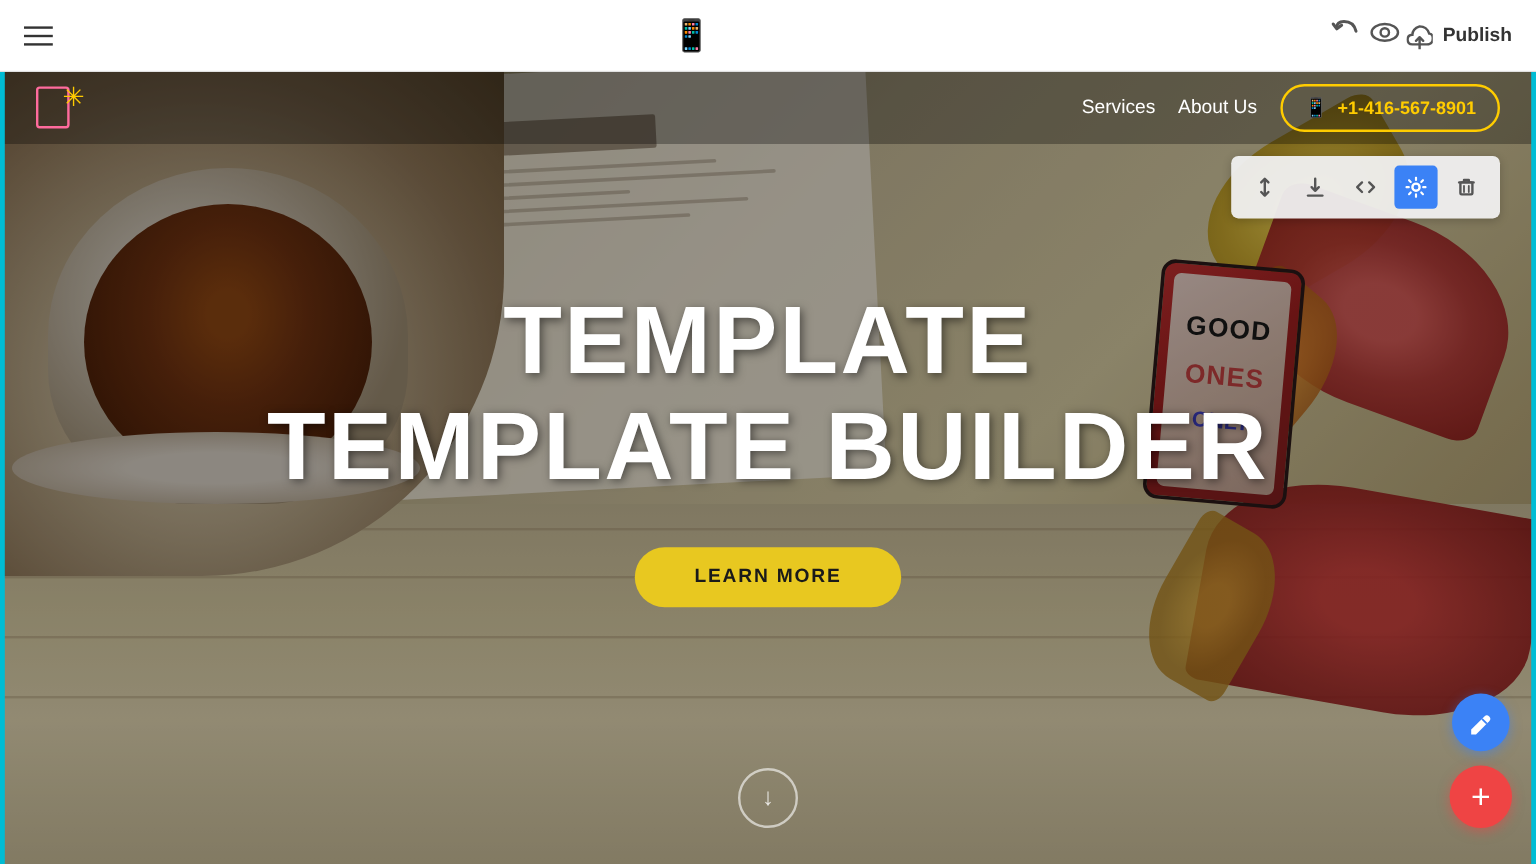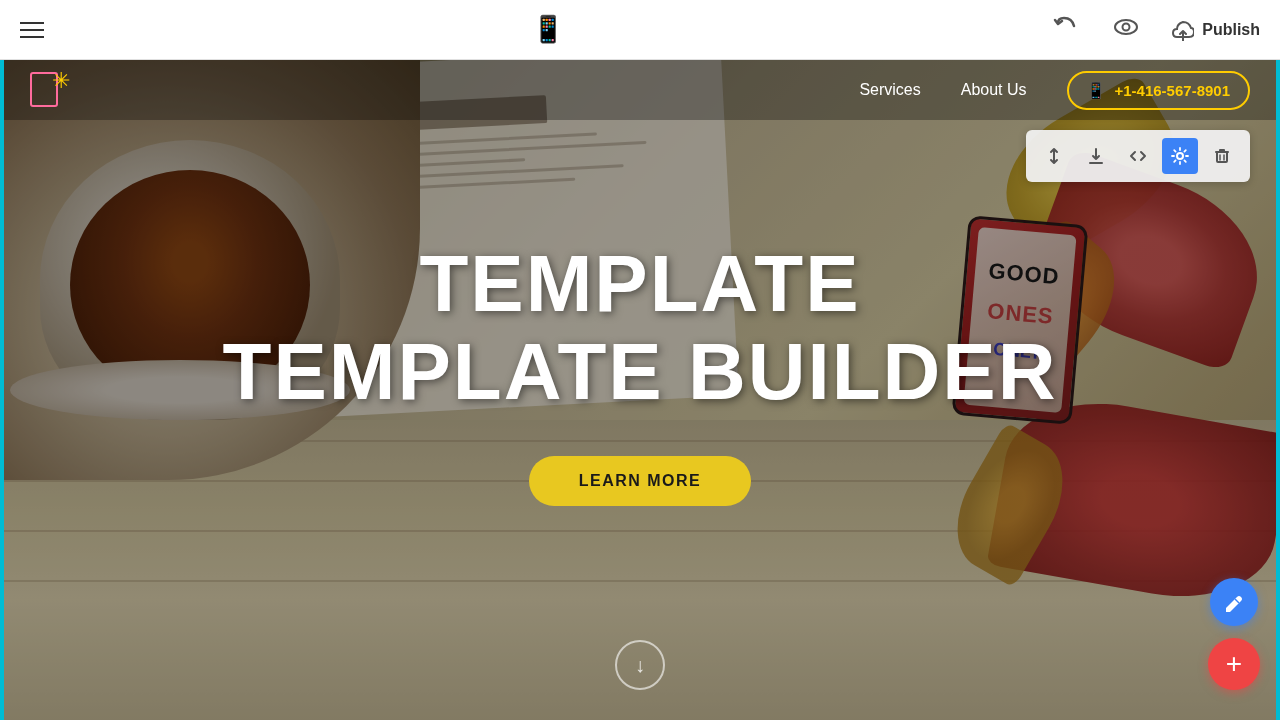--- a/index.html
+++ b/index.html
@@ -13,21 +13,21 @@
       border-bottom: 1px solid #e0e0e0;
       display: flex;
       align-items: center;
       justify-content: space-between;
       padding: 0 20px;
       position: relative;
       z-index: 100;
     }
     .toolbar-left { display: flex; align-items: center; }
     .toolbar-center { display: flex; align-items: center; }
-    .toolbar-right { display: flex; align-items: center; gap: 32px; }
+    .toolbar-right { display: flex; align-items: center; gap: 4px; }
 
     .hamburger-icon {
       display: flex; flex-direction: column; gap: 5px; cursor: pointer;
     }
     .hamburger-icon span {
       display: block; width: 24px; height: 2px; background: #333;
     }
 
     .phone-frame-icon {
       color: #555;
@@ -79,21 +79,21 @@
       border: 2.5px solid #ff6b9d;
       border-radius: 3px;
       position: absolute; left: 0; top: 2px;
     }
     .logo-sun {
       position: absolute; left: 22px; top: 0;
       color: #ffcc00; font-size: 22px; line-height: 1;
     }
 
     .nav-links {
-      display: flex; align-items: center; gap: 40px;
+      display: flex; align-items: center; gap: 19px;
     }
     .nav-link {
       color: #fff; font-size: 16px; font-weight: 500; text-decoration: none; cursor: pointer;
     }
     .nav-phone-btn {
       border: 2px solid #ffcc00;
       border-radius: 30px;
       padding: 8px 18px;
       display: flex; align-items: center; gap: 8px;
       color: #ffcc00;

